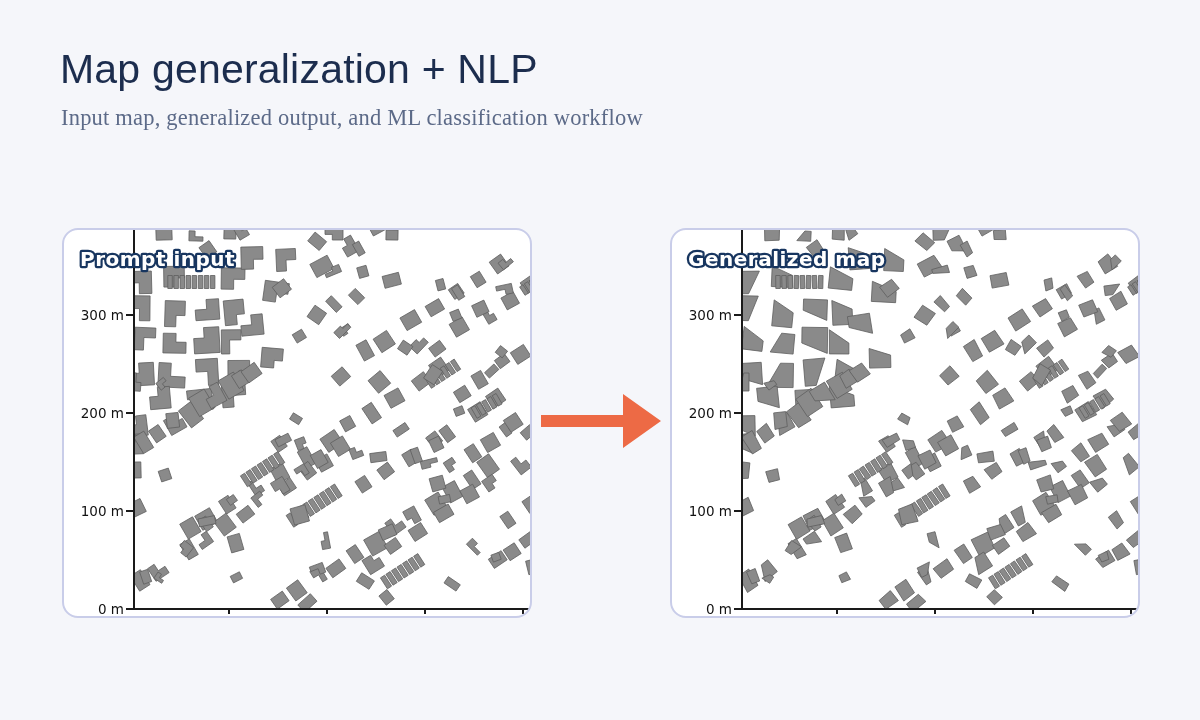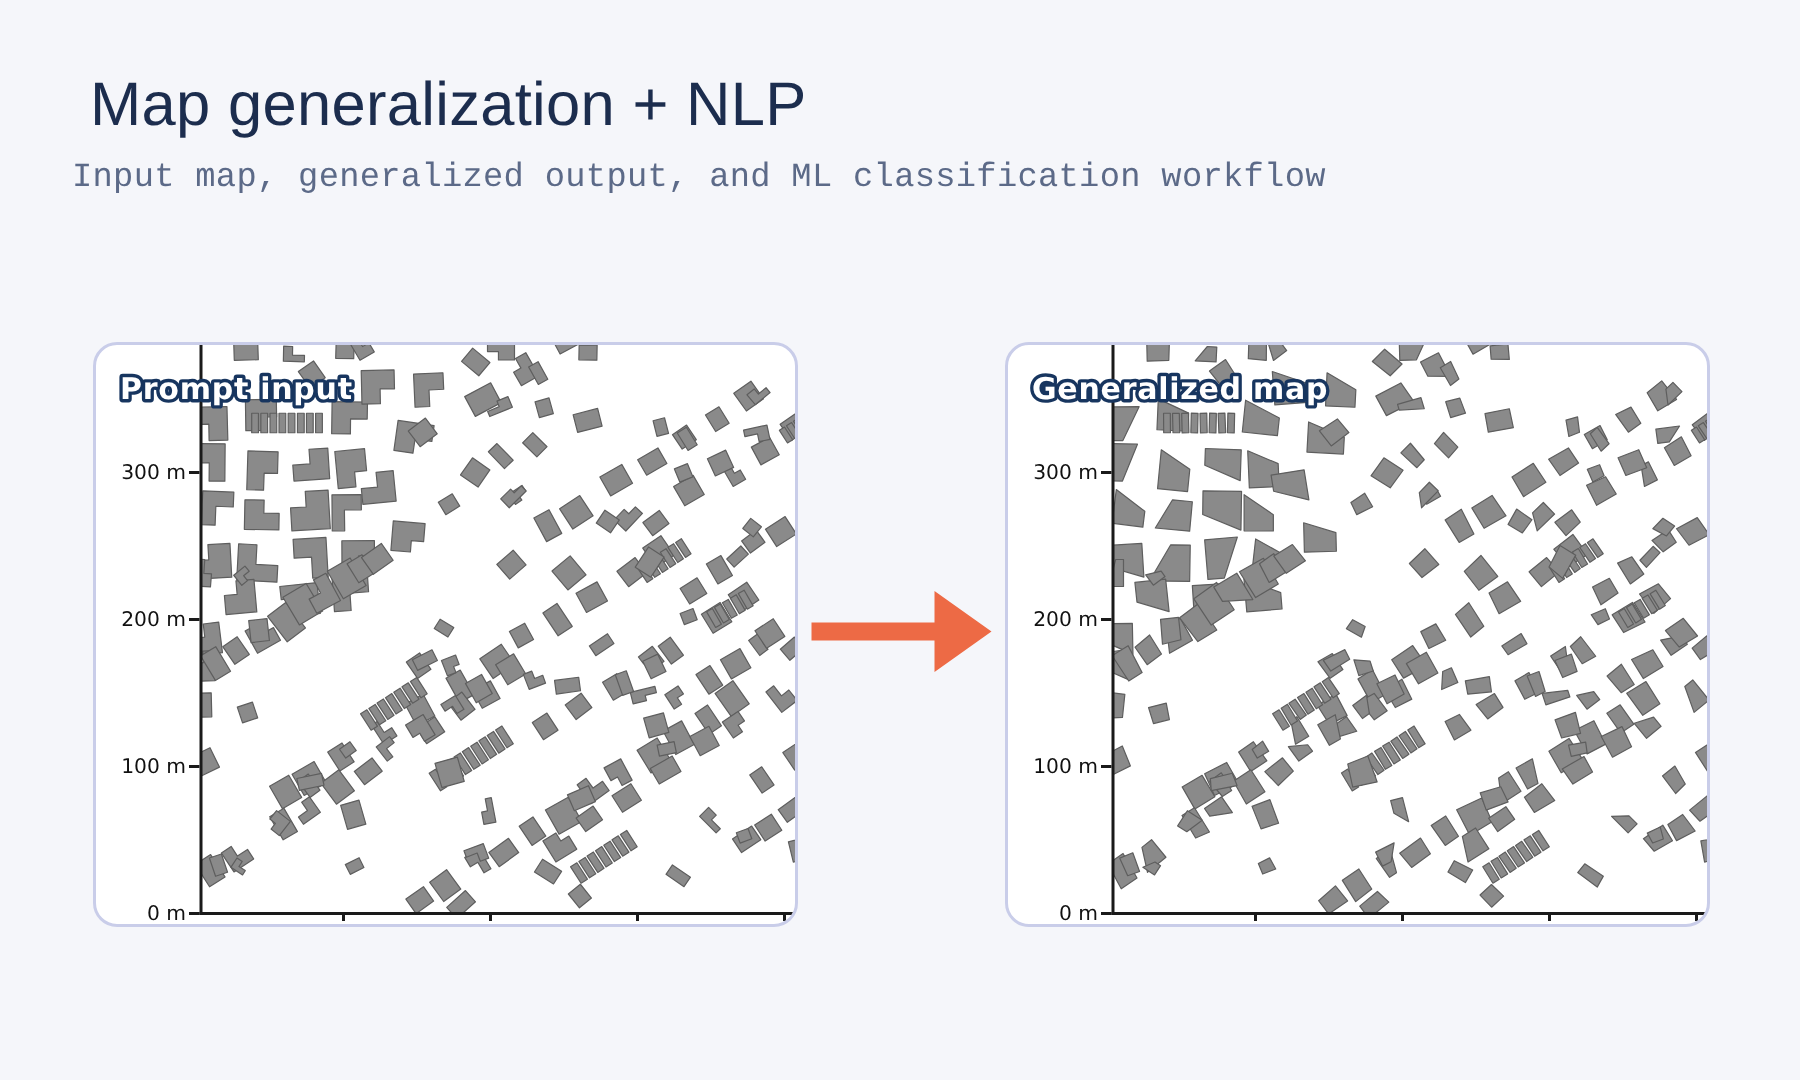--- a/index.html
+++ b/index.html
@@ -8,22 +8,22 @@
     background:var(--page-bg,#f5f6fa);
     font-family:"DejaVu Sans",sans-serif;
   }
   .title{
     position:absolute;left:60px;top:46px;margin:0;
     font-family:"Liberation Sans","DejaVu Sans",sans-serif;
     font-size:41px;font-weight:500;letter-spacing:.2px;
     color:var(--title-color,#1c2d4e);
   }
   .subtitle{
-    position:absolute;left:48px;top:105px;margin:0;
-    font-family:Liberation Mono, monospace;
+    position:absolute;left:61px;top:105px;margin:0;
+    font-family:Liberation Serif, serif;
     font-size:22.5px;font-weight:400;letter-spacing:.2px;
     color:var(--subtitle-color,#5c6a88);
   }
   .panel{
     position:absolute;top:228px;width:470px;height:390px;
     background:#fff;border:2px solid var(--panel-border,#c9cde9);
     border-radius:16px;box-sizing:border-box;overflow:hidden;
   }
   .panel.left{left:62px}
   .panel.right{left:670px}

